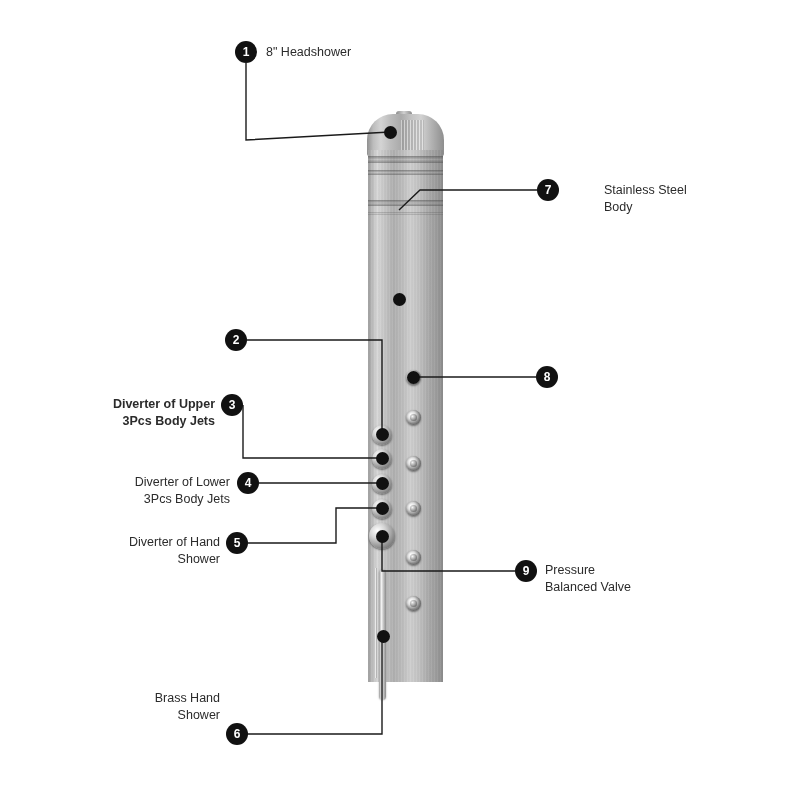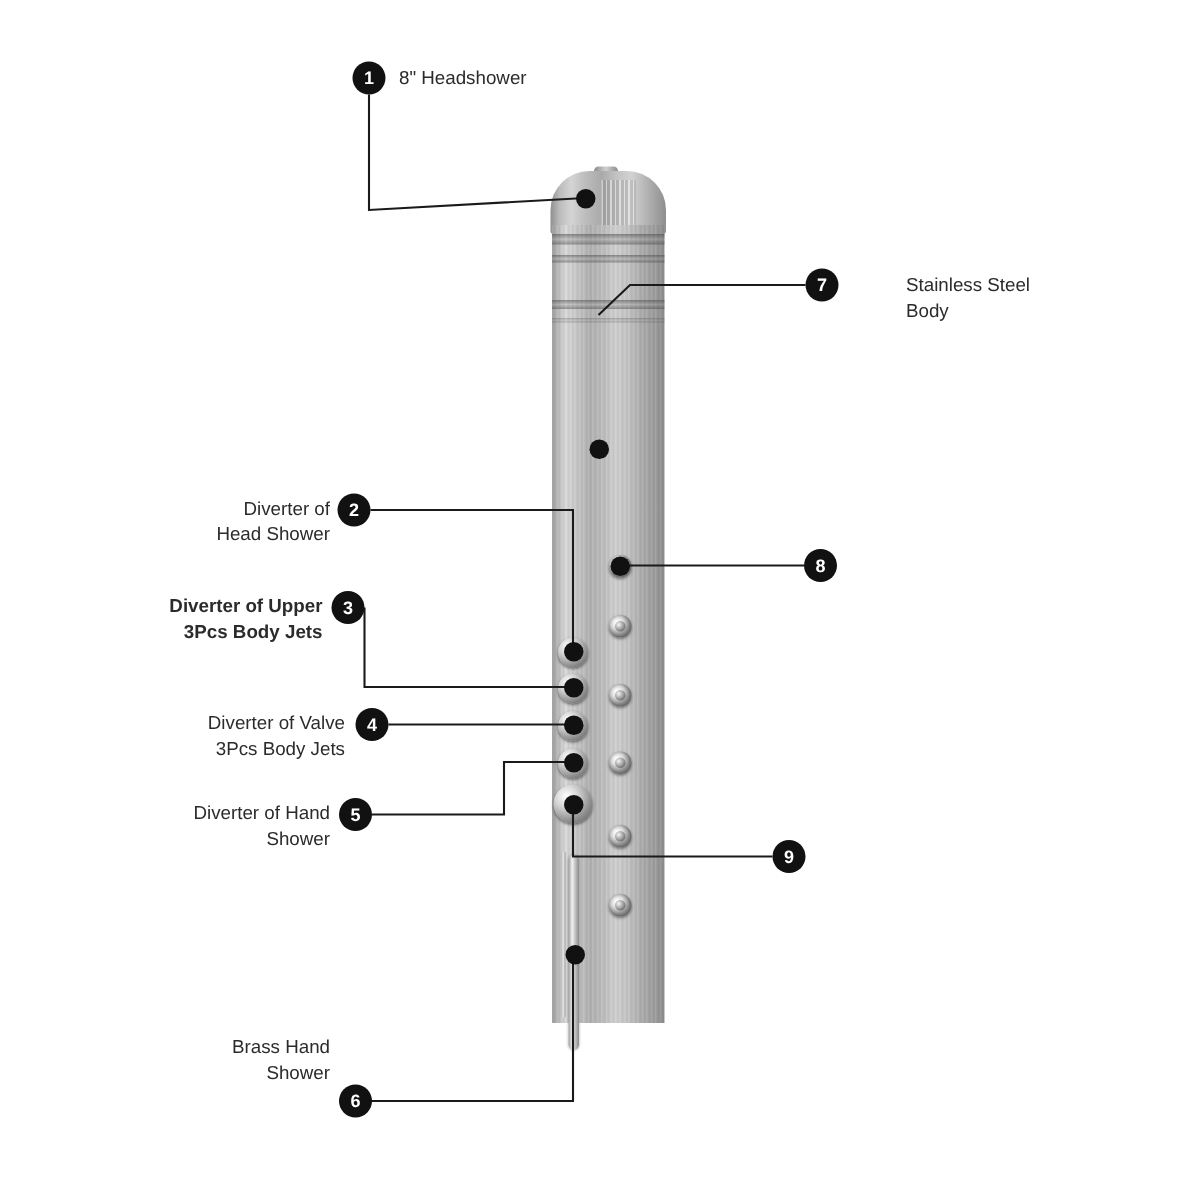--- a/index.html
+++ b/index.html
@@ -267,26 +267,26 @@
   <div class="badge" style="left:236px; top:340px;">2</div>
   <div class="badge" style="left:232px; top:405px;">3</div>
   <div class="badge" style="left:248px; top:483px;">4</div>
   <div class="badge" style="left:237px; top:543px;">5</div>
   <div class="badge" style="left:237px; top:734px;">6</div>
   <div class="badge" style="left:548px; top:190px;">7</div>
   <div class="badge" style="left:547px; top:377px;">8</div>
   <div class="badge" style="left:526px; top:571px;">9</div>
 
   <div class="callout-label right" style="left:266px; top:44px;">8" Headshower</div>
-  <div class="callout-label left" style="left:60px; top:331px; width:160px;">Diverter of
-Head Shower</div>
   <div class="callout-label left" style="left:30px; top:396px; width:185px;font-weight:bold;">Diverter of Upper
 3Pcs Body Jets</div>
-  <div class="callout-label left" style="left:45px; top:474px; width:185px;">Diverter of Valve
+  <div class="callout-label left" style="left:45px; top:474px; width:185px;">Diverter of Lower
 3Pcs Body Jets</div>
   <div class="callout-label left" style="left:40px; top:534px; width:180px;">Diverter of Hand
 Shower</div>
   <div class="callout-label left" style="left:60px; top:690px; width:160px;">Brass Hand
 Shower</div>
   <div class="callout-label right" style="left:568px; top:182px; width:190px;margin-left:36px;">Stainless Steel
 Body</div>
+  <div class="callout-label right" style="left:545px; top:562px; width:200px;">Pressure
+Balanced Valve</div>
 
 </div>
 
 </body></html>

